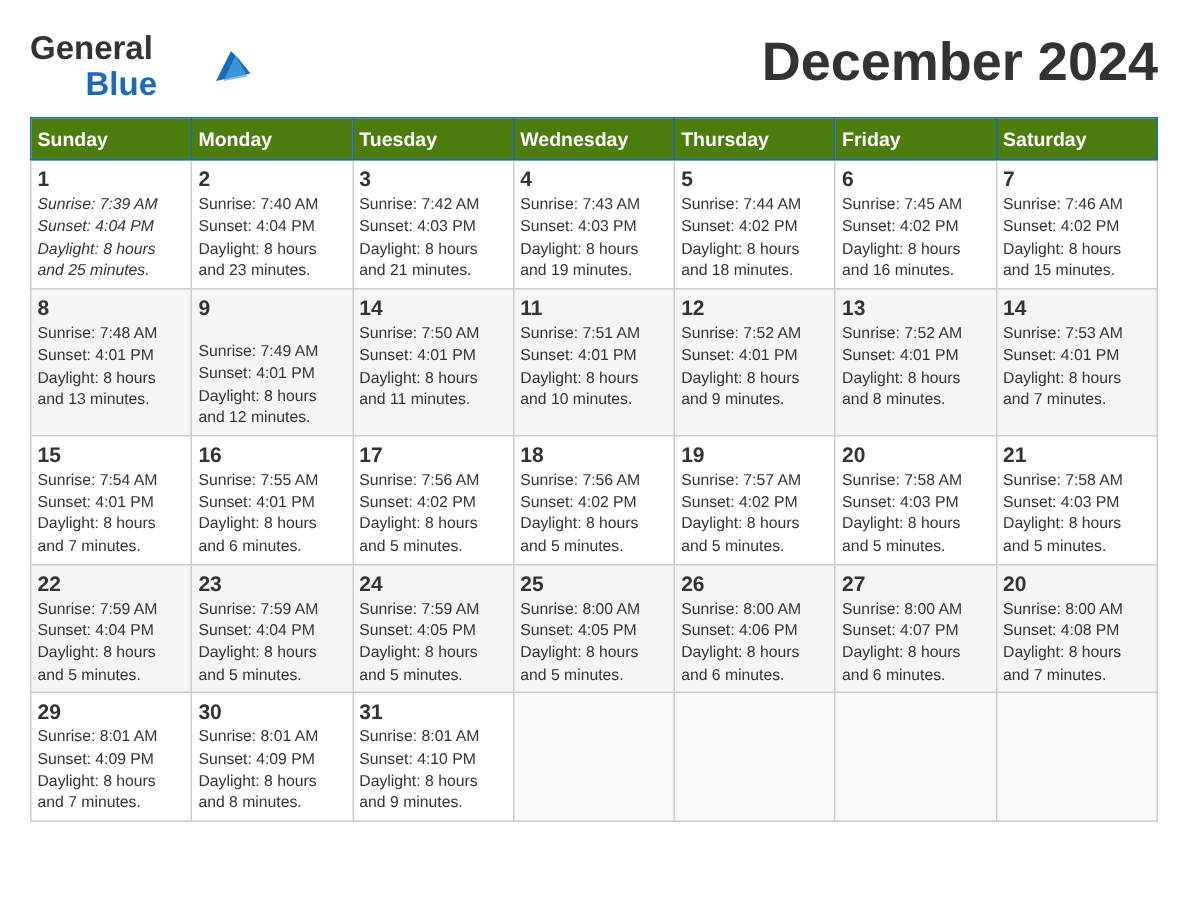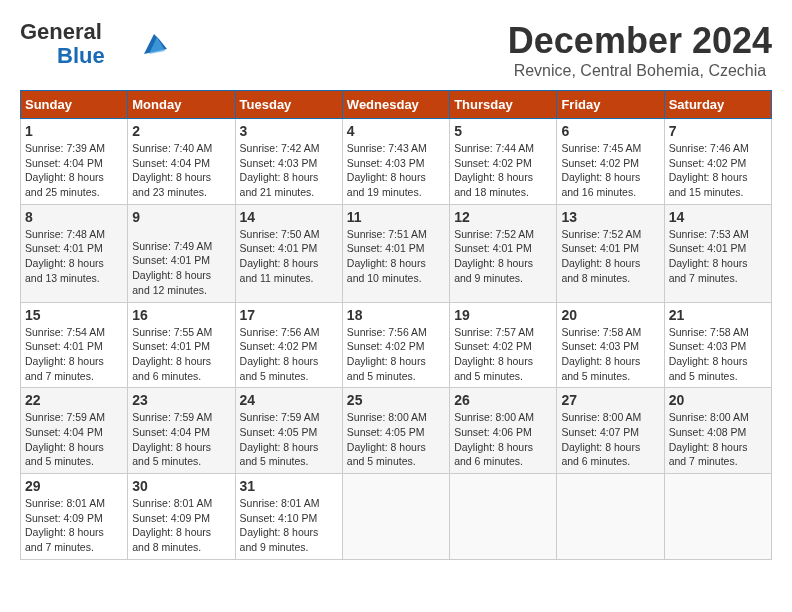--- a/index.html
+++ b/index.html
@@ -27,38 +27,38 @@
       line-height: 1.1;
     }
     .logo-general { color: #333; }
     .logo-blue { color: #1a6bb5; margin-left: 37px; }
     .logo-icon {
       width: 30px;
       height: 30px;
       margin-left: 2px;
     }
     .title-block {
-      text-align: center;
+      text-align: left;
     }
     .month-title {
       font-size: 36px;
       font-weight: bold;
       color: #333;
     }
     .location {
       font-size: 16px;
       color: #555;
     }
     .calendar {
       width: 100%;
       border-collapse: collapse;
       font-size: 11px;
     }
     .calendar th {
-      background: #c2410c;
+      background: #4d7c0f;
       color: #fff;
       padding: 6px 4px;
       text-align: left;
       font-size: 13px;
       font-weight: bold;
       border: 1px solid #1a6bb5;
     }
     .calendar td {
       border: 1px solid #ccc;
       vertical-align: top;
@@ -97,41 +97,40 @@
         <span class="logo-blue">Blue</span>
       </div>
     </div>
     <svg class="logo-icon" viewBox="0 0 30 30">
       <polygon points="5,25 15,5 25,15 20,10 28,20" fill="#1a6bb5"></polygon>
       <polygon points="10,25 18,8 26,22" fill="#4da6e8" opacity="0.7"></polygon>
     </svg>
   </div>
   <div class="title-block">
     <div class="month-title">December 2024</div>
-    <div class="location">Revnice, Central Bohemia, Czechia</div>
   </div>
 </div>
 
 <table class="calendar">
   <thead>
     <tr>
     <th>Sunday</th>
         <th>Monday</th>
         <th>Tuesday</th>
         <th>Wednesday</th>
         <th>Thursday</th>
         <th>Friday</th>
         <th>Saturday</th>
       </tr>
   </thead>
   <tbody id="calendar-body">
   <tr>
         <td>
           <span class="day-num">1</span>
-          <div class="day-info" style="white-space: pre-line;">Sunrise: 7:39 AM
+          <div class="day-info" style="white-space: pre-line; font-style: italic;">Sunrise: 7:39 AM
 Sunset: 4:04 PM
 Daylight: 8 hours and 25 minutes.</div>
         </td>
         <td>
           <span class="day-num">2</span>
           <div class="day-info" style="white-space: pre-line;">Sunrise: 7:40 AM
 Sunset: 4:04 PM
 Daylight: 8 hours and 23 minutes.</div>
         </td>
         <td>

